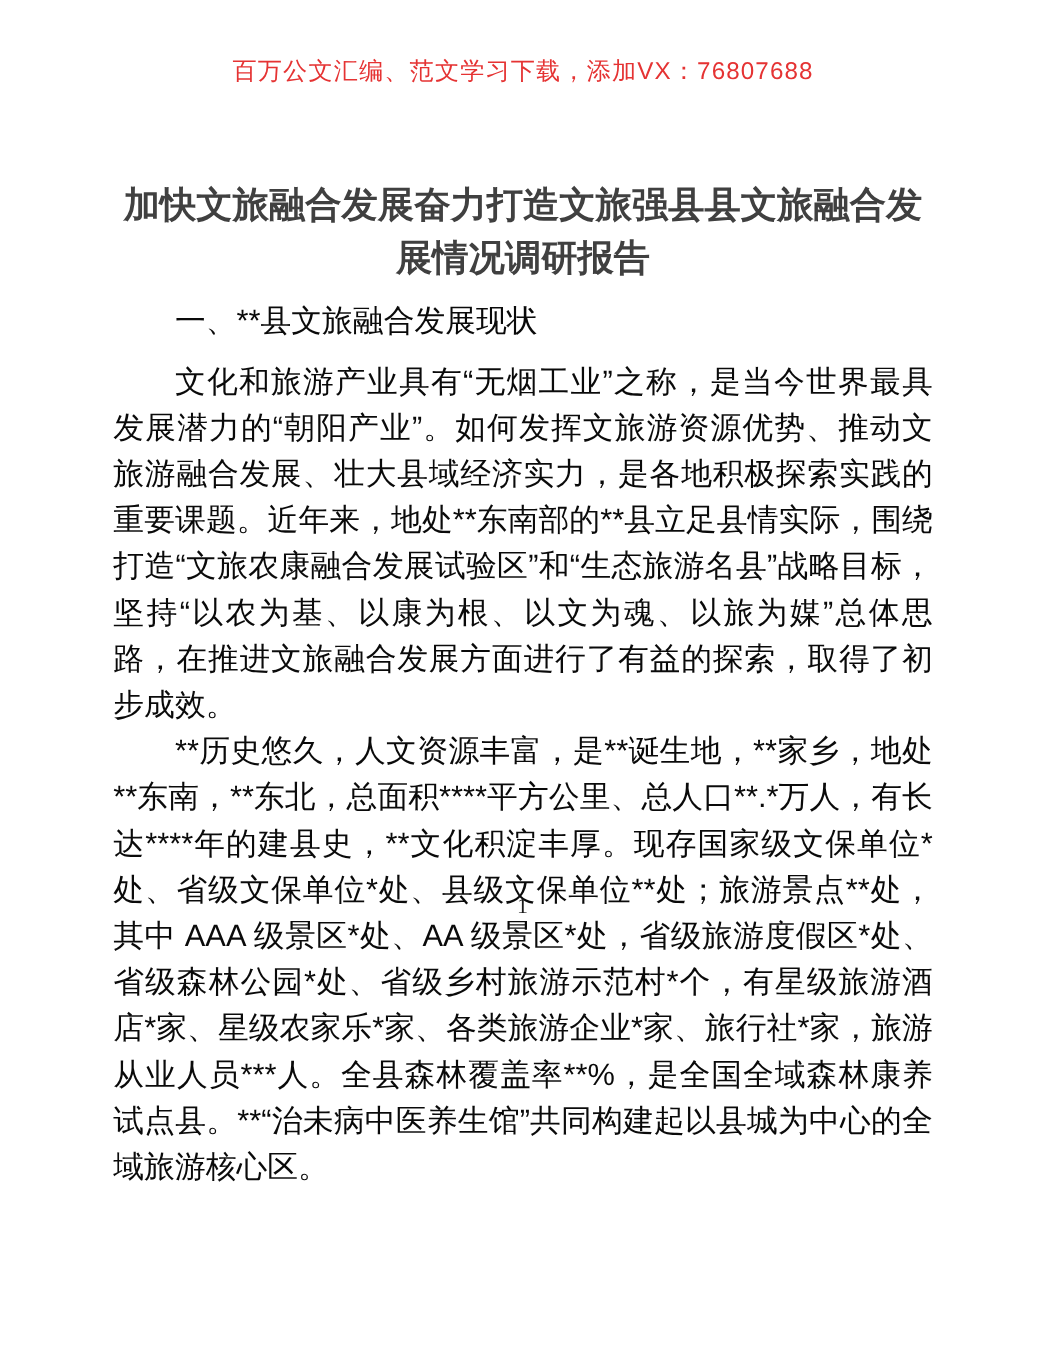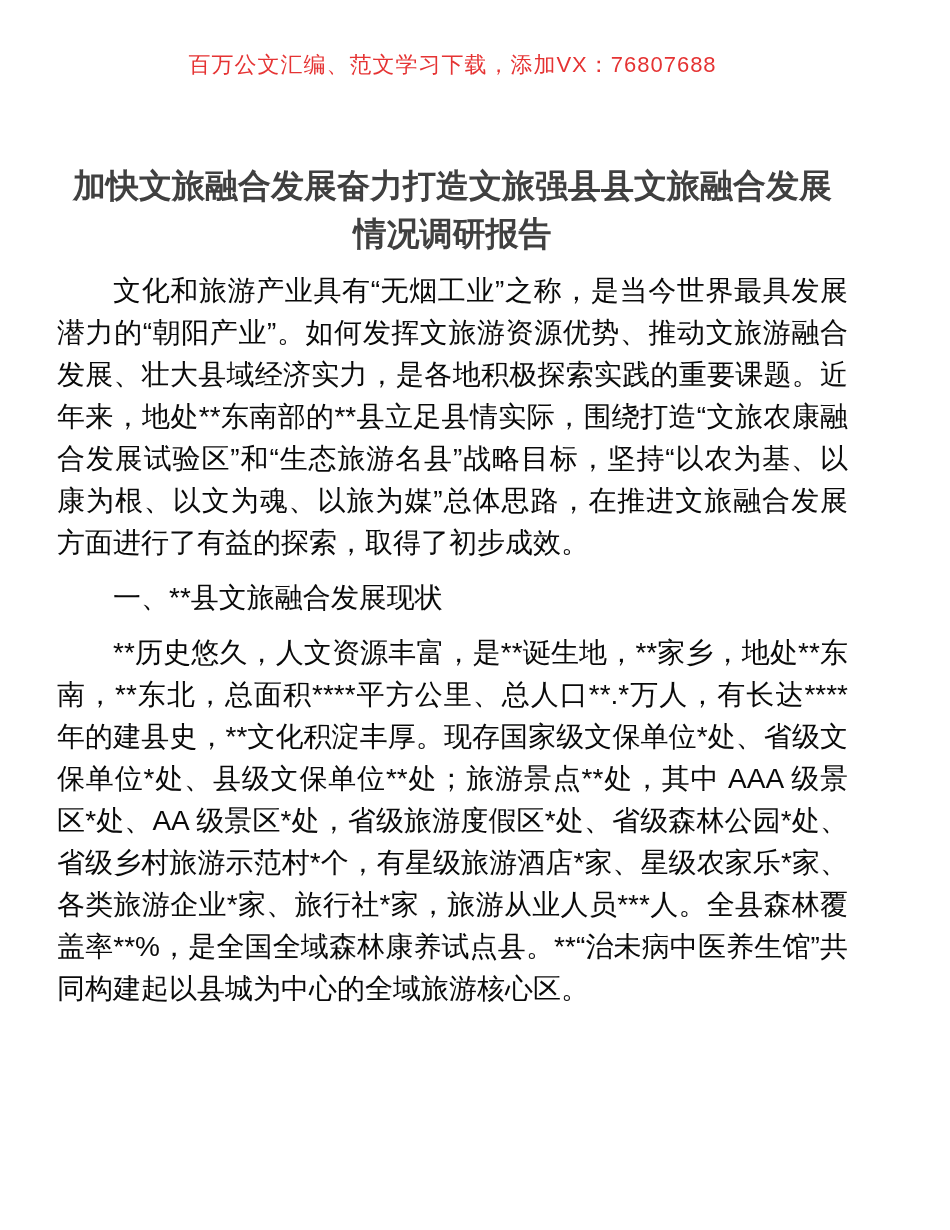--- a/index.html
+++ b/index.html
@@ -8,21 +8,21 @@
     height: 1230px;
     background: #ffffff;
     overflow: hidden;
     font-family: "Liberation Sans", sans-serif;
   }
   .page {
     position: relative;
     width: 950px;
     height: 888px;
     background: #ffffff;
-    padding: 52px 102px 0 57px;
+    padding: 52px 102px 0 103px;
   }
   .promo {
     text-align: center;
     font-size: 22px;
     line-height: 26px;
     letter-spacing: 1px;
     color: #e53333;
     white-space: nowrap;
   }
   .doc-title {
@@ -61,19 +61,19 @@
 </style>
 </head>
 <body>
 
 <div class="page" style="background: rgb(255, 255, 255);">
   <div class="promo" style="color: rgb(229, 51, 51);">百万公文汇编、范文学习下载，添加VX：76807688</div>
 
   <h1 class="doc-title">加快文旅融合发展奋力打造文旅强县县文旅融合发展情况调研报告</h1>
 
   <div class="doc-body">
+      <p class="para heading">一、**县文旅融合发展现状</p>
       <p class="para">文化和旅游产业具有“无烟工业”之称，是当今世界最具发展潜力的“朝阳产业”。如何发挥文旅游资源优势、推动文旅游融合发展、壮大县域经济实力，是各地积极探索实践的重要课题。近年来，地处**东南部的**县立足县情实际，围绕打造“文旅农康融合发展试验区”和“生态旅游名县”战略目标，坚持“以农为基、以康为根、以文为魂、以旅为媒”总体思路，在推进文旅融合发展方面进行了有益的探索，取得了初步成效。</p>
-      <p class="para heading">一、**县文旅融合发展现状</p>
       <p class="para">**历史悠久，人文资源丰富，是**诞生地，**家乡，地处**东南，**东北，总面积****平方公里、总人口**.*万人，有长达****年的建县史，**文化积淀丰厚。现存国家级文保单位*处、省级文保单位*处、县级文保单位**处；旅游景点**处，其中 AAA 级景区*处、AA 级景区*处，省级旅游度假区*处、省级森林公园*处、省级乡村旅游示范村*个，有星级旅游酒店*家、星级农家乐*家、各类旅游企业*家、旅行社*家，旅游从业人员***人。全县森林覆盖率**%，是全国全域森林康养试点县。**“治未病中医养生馆”共同构建起以县城为中心的全域旅游核心区。</p>
     </div>
 
   <div class="page-number">1</div>
 </div>
 
 </body></html>

